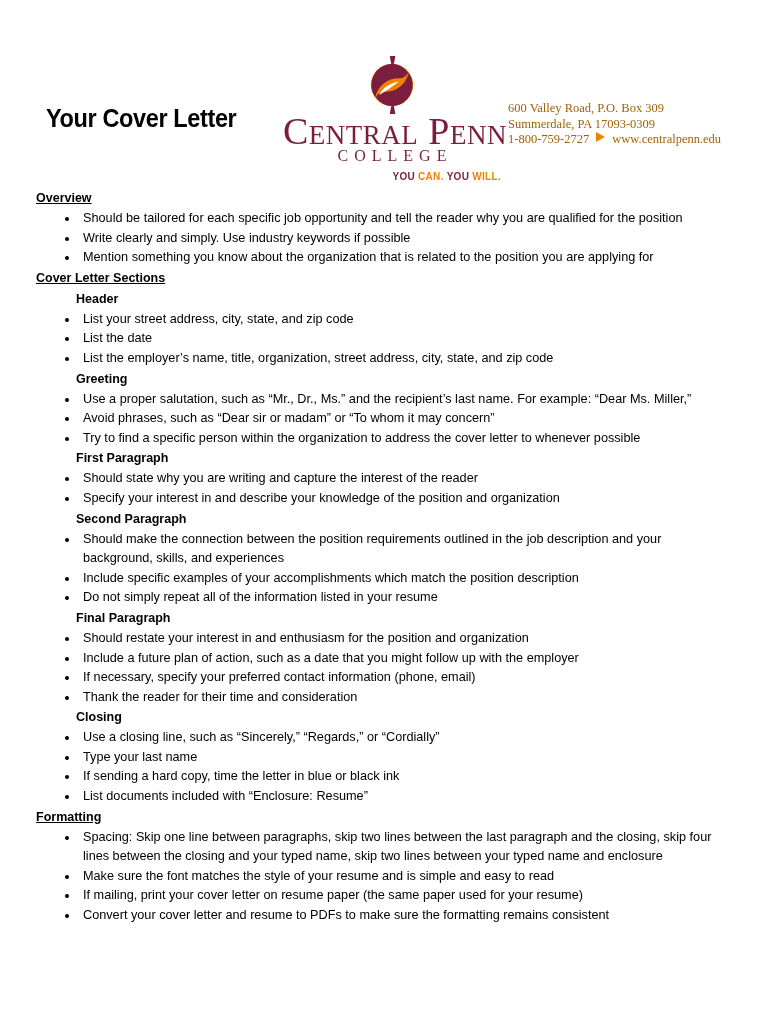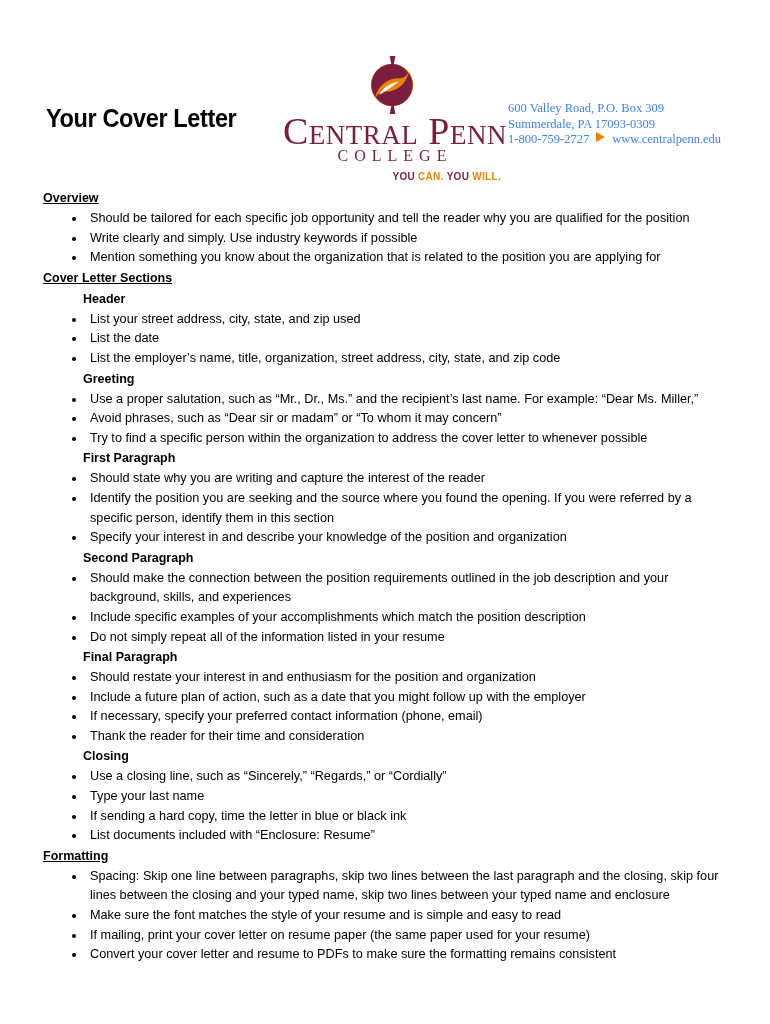--- a/index.html
+++ b/index.html
@@ -89,39 +89,39 @@
   .tag-b { color: #ef8200; }
 
   
   .address {
     position: absolute;
     left: 508px;
     top: 101px;
     font-family: "Liberation Serif", serif;
     font-size: 12.5px;
     line-height: 15.5px;
-    color: #3b82f6;
+    color: #a16207;
     white-space: nowrap;
   }
   .addr-line { display: block; }
   .addr-arrow {
     display: inline-block;
     width: 0;
     height: 0;
     border-top: 5px solid transparent;
     border-bottom: 5px solid transparent;
     border-left: 9px solid #ef8200;
     vertical-align: 1px;
     margin: 0 7px 0 7px;
   }
 
   
   .body {
     position: absolute;
-    left: 43px;
+    left: 36px;
     top: 188px;
     width: 684px;
   }
   .h-main {
     font-family: "Liberation Sans", sans-serif;
     font-weight: bold;
     font-size: 12.5px;
     line-height: 18px;
     text-decoration: underline;
     margin: 0 0 1px 0;
@@ -201,38 +201,37 @@
           <li>Write clearly and simply. Use industry keywords if possible</li>
           <li>Mention something you know about the organization that is related to the position you are applying for</li>
         </ul>
       </div>
       <div class="sect">
         <div class="h-main-wrap"><span class="h-main">Cover Letter Sections</span></div>
       </div>
       <div class="sect">
         <div class="h-main-wrap"><span class="h-sub">Header</span></div>
         <ul class="bullets">
-          <li>List your street address, city, state, and zip used</li>
+          <li>List your street address, city, state, and zip code</li>
           <li>List the date</li>
           <li>List the employer’s name, title, organization, street address, city, state, and zip code</li>
         </ul>
       </div>
       <div class="sect">
         <div class="h-main-wrap"><span class="h-sub">Greeting</span></div>
         <ul class="bullets">
           <li>Use a proper salutation, such as “Mr., Dr., Ms.” and the recipient’s last name. For example: “Dear Ms. Miller,”</li>
           <li>Avoid phrases, such as “Dear sir or madam” or “To whom it may concern”</li>
           <li>Try to find a specific person within the organization to address the cover letter to whenever possible</li>
         </ul>
       </div>
       <div class="sect">
         <div class="h-main-wrap"><span class="h-sub">First Paragraph</span></div>
         <ul class="bullets">
           <li>Should state why you are writing and capture the interest of the reader</li>
-          <li>Identify the position you are seeking and the source where you found the opening. If you were referred by a specific person, identify them in this section</li>
           <li>Specify your interest in and describe your knowledge of the position and organization</li>
         </ul>
       </div>
       <div class="sect">
         <div class="h-main-wrap"><span class="h-sub">Second Paragraph</span></div>
         <ul class="bullets">
           <li>Should make the connection between the position requirements outlined in the job description and your background, skills, and experiences</li>
           <li>Include specific examples of your accomplishments which match the position description</li>
           <li>Do not simply repeat all of the information listed in your resume</li>
         </ul>

